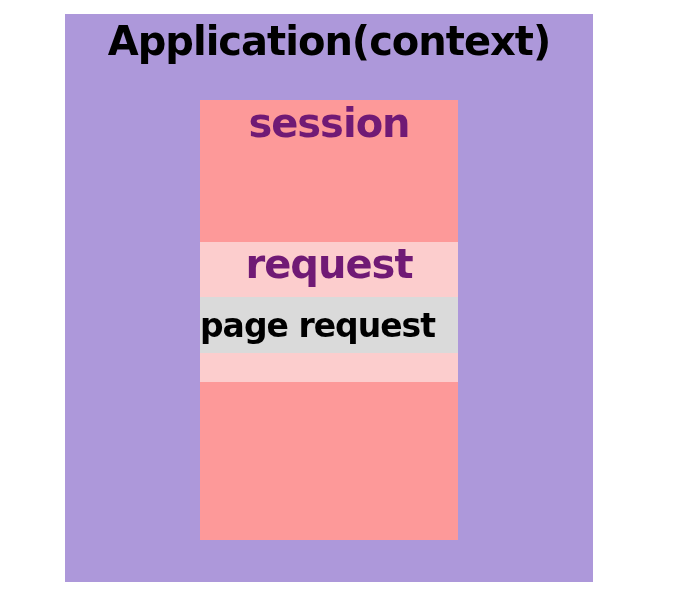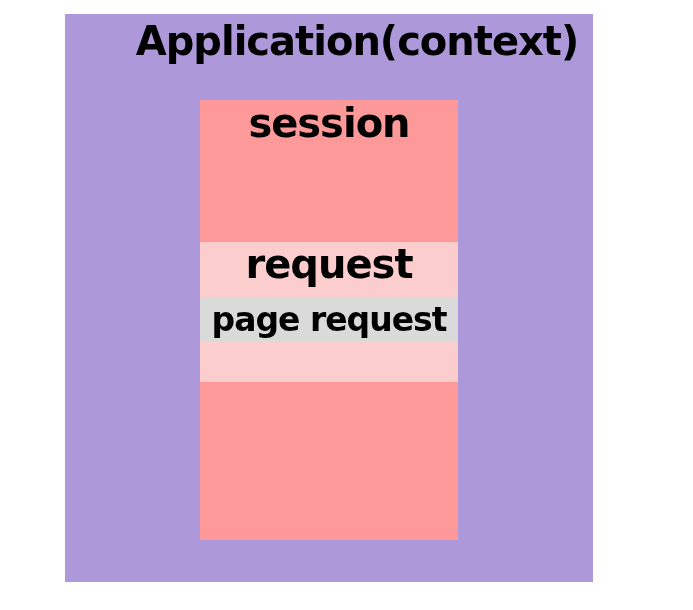--- a/index.html
+++ b/index.html
@@ -29,37 +29,36 @@
     left: 0;
     top: 4px;
     width: 100%;
     text-align: center;
     font-size: 40px;
     font-weight: 700;
     letter-spacing: -1px;
     line-height: 46px;
     color: #000000;
     white-space: nowrap;
-    margin-left: 28px;
   }
   .session-box {
     position: absolute;
     left: 135px;
     top: 86px;
     width: 258px;
     height: 440px;
   }
   .scope-label {
     width: 100%;
     text-align: center;
     font-size: 40px;
     font-weight: 700;
     letter-spacing: -1px;
     line-height: 46px;
-    color: #000000;
+    color: #701a75;
     white-space: nowrap;
   }
   .session-label {
     position: absolute;
     left: 0;
     top: 0;
   }
   .request-box {
     position: absolute;
     left: 0;
@@ -71,24 +70,24 @@
     position: absolute;
     left: 0;
     top: -1px;
     text-align: center;
   }
   .page-request-band {
     position: absolute;
     left: 0;
     top: 55px;
     width: 100%;
-    height: 45px;
+    height: 56px;
     display: flex;
     align-items: center;
-    justify-content: center;
+    justify-content: flex-start;
   }
   .page-request-label {
     font-size: 33px;
     font-weight: 700;
     letter-spacing: -1px;
     line-height: 43px;
     color: #000000;
     white-space: nowrap;
   }
 </style>

